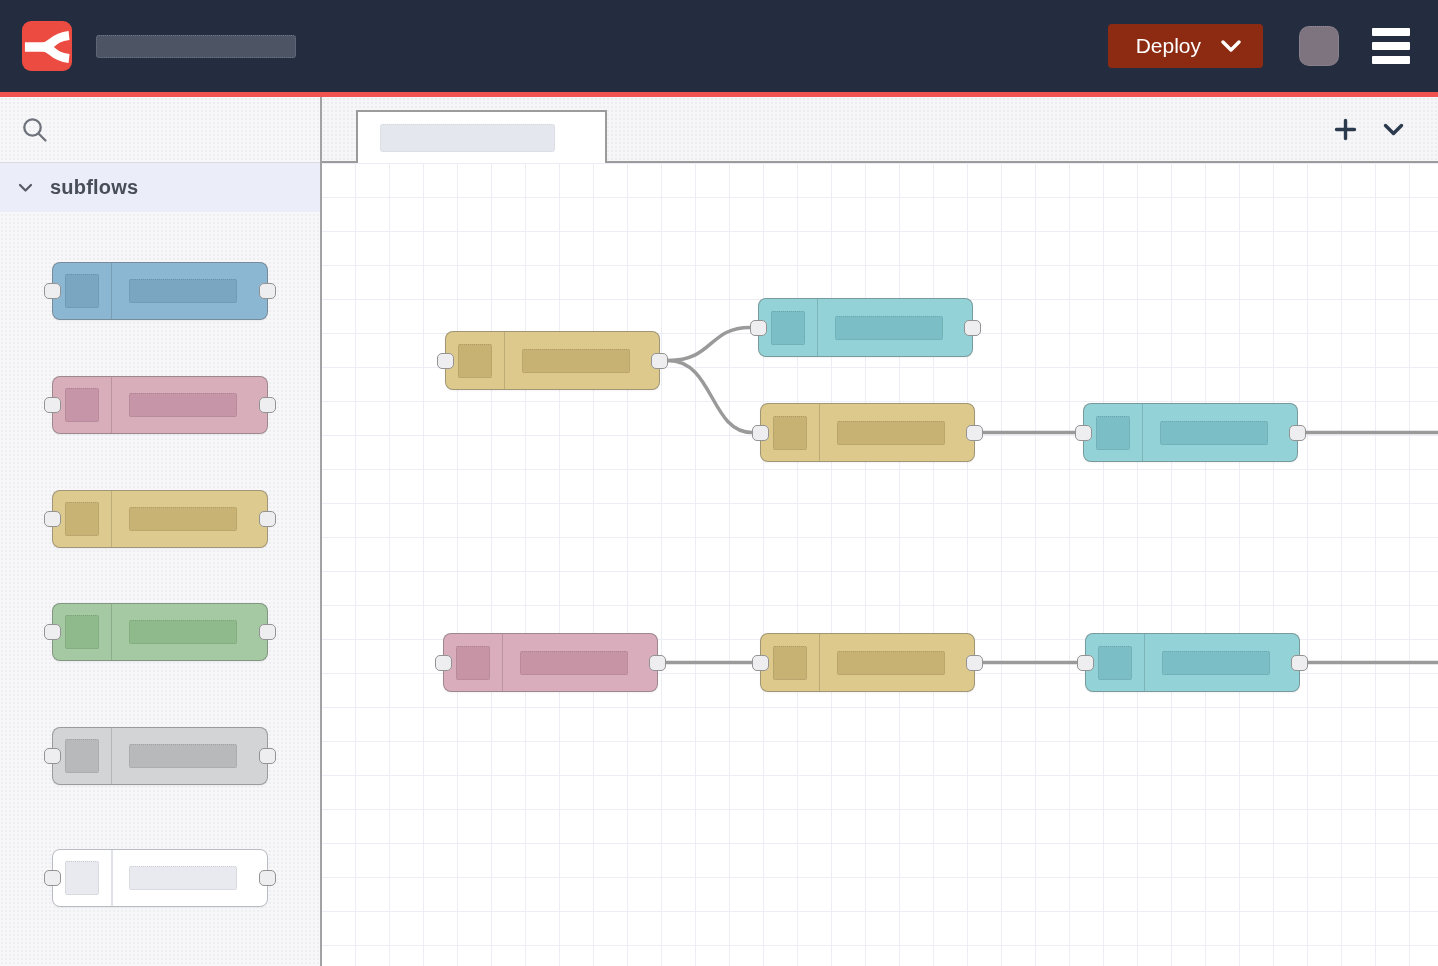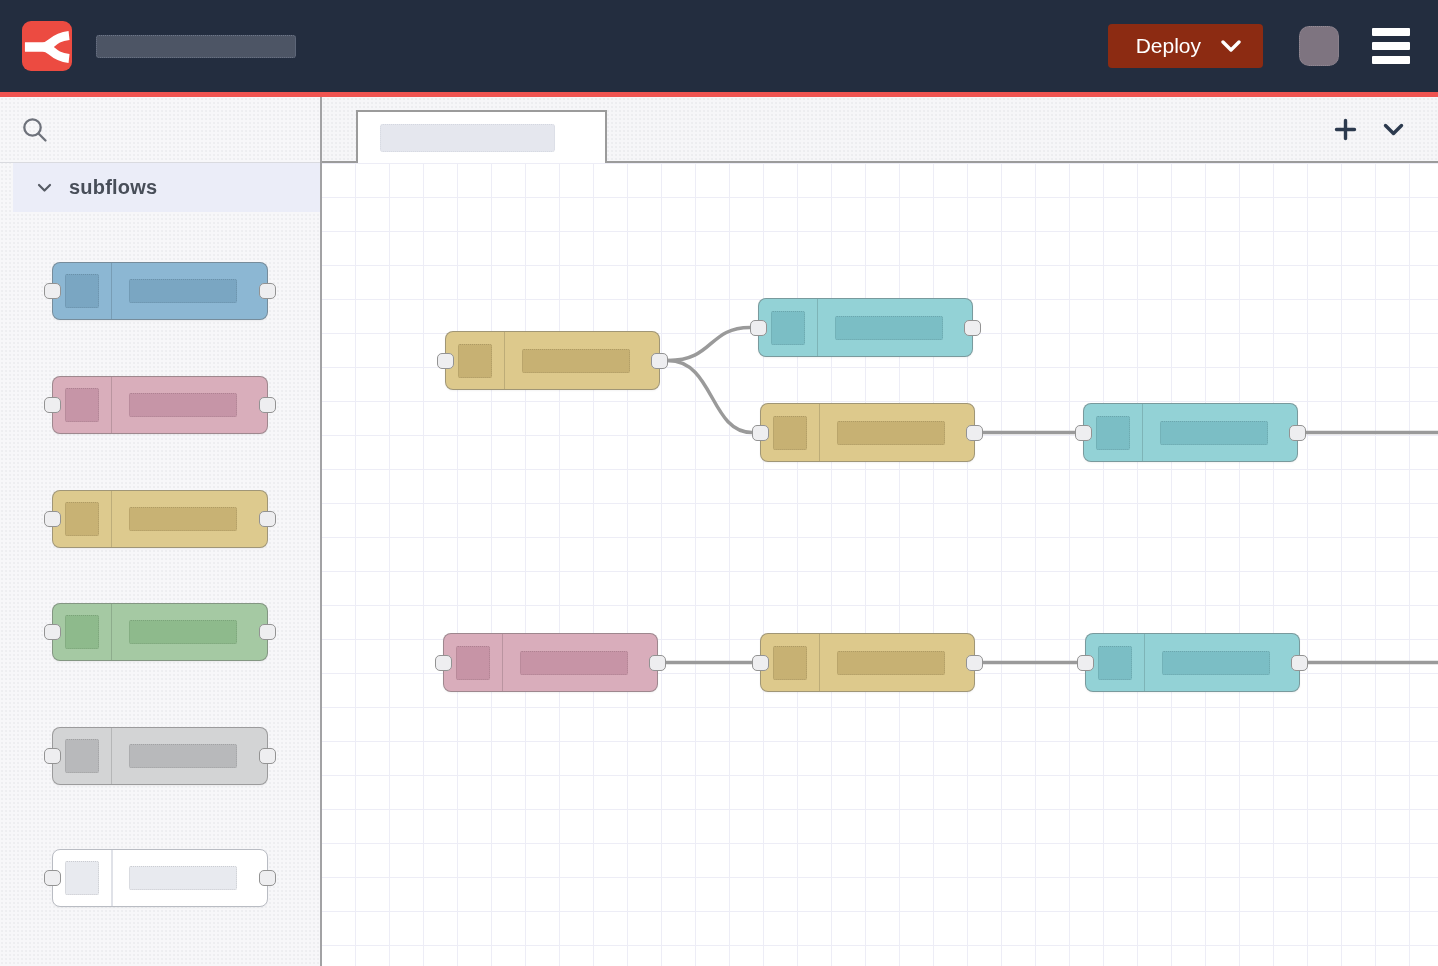--- a/index.html
+++ b/index.html
@@ -67,23 +67,22 @@
   }
   .search-row {
     height: 66px; display: flex; align-items: center;
     padding-left: 21px;
     border-bottom: 1px solid #d9dadf;
     cursor: pointer;
   }
   .section-header {
     height: 49px; background: #ebedf8;
     display: flex; align-items: center; gap: 17px;
-    padding-left: 24px;
-    cursor: pointer;
-    margin-left: 13px;
+    padding-left: 18px;
+    cursor: pointer;
   }
   .section-header .label {
     font-size: 20px; font-weight: 600; color: #484e59; letter-spacing: 0.2px;
   }
   .palette { position: absolute; left: 0; right: 0; top: 115px; bottom: 0; }
 
   
   .fnode {
     position: absolute;
     border-radius: 8px;

